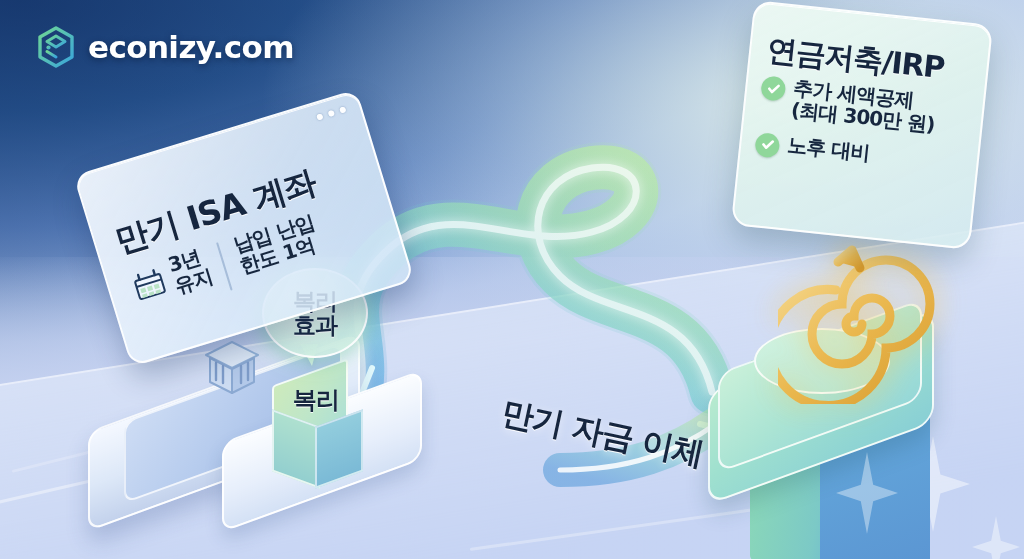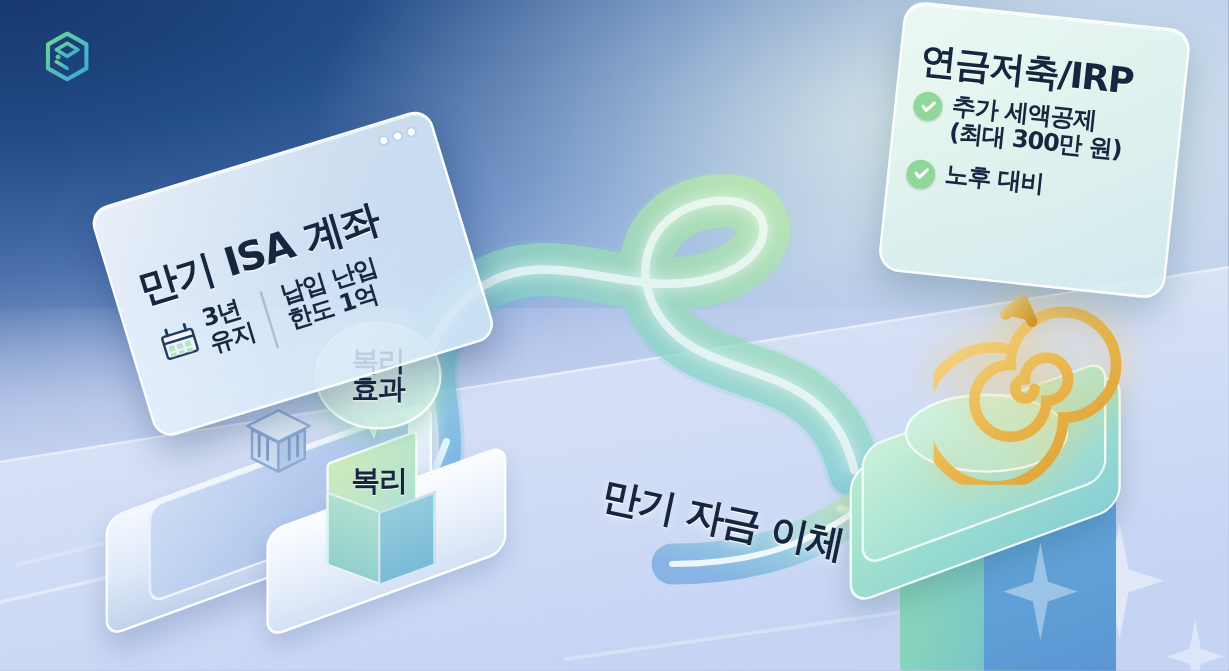--- a/index.html
+++ b/index.html
@@ -460,20 +460,21 @@
         <linearGradient id="lg" x1="0" y1="0" x2="1" y2="1">
           <stop offset="0%" stop-color="#6fd694"></stop>
           <stop offset="100%" stop-color="#3aa6dc"></stop>
         </linearGradient>
       </defs>
       <path d="M20 2 L36 11 L36 31 L20 40 L4 31 L4 11 Z" fill="none" stroke="url(#lg)" stroke-width="3.4" stroke-linejoin="round"></path>
       <path d="M20 10 L29 15.5 L20 21 L11 15.5 Z" fill="none" stroke="url(#lg)" stroke-width="3" stroke-linejoin="round"></path>
       <path d="M11 25.5 L20 31" fill="none" stroke="url(#lg)" stroke-width="3" stroke-linecap="round"></path>
       <circle cx="12.5" cy="21.5" r="2.1" fill="url(#lg)"></circle>
     </svg>
+    <span class="logo-text">econizy.com</span>
   </div>
 
 
   <svg class="path-svg" viewBox="0 0 1024 559">
     <defs>
       <linearGradient id="pg" x1="0.15" y1="1" x2="0.85" y2="0">
         <stop offset="0%" stop-color="#6fb6e8"></stop>
         <stop offset="35%" stop-color="#7fd0d6"></stop>
         <stop offset="70%" stop-color="#a6e3ab"></stop>
         <stop offset="100%" stop-color="#bdeca5"></stop>

